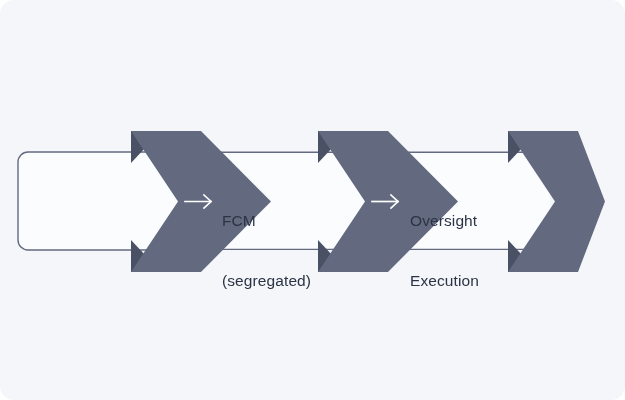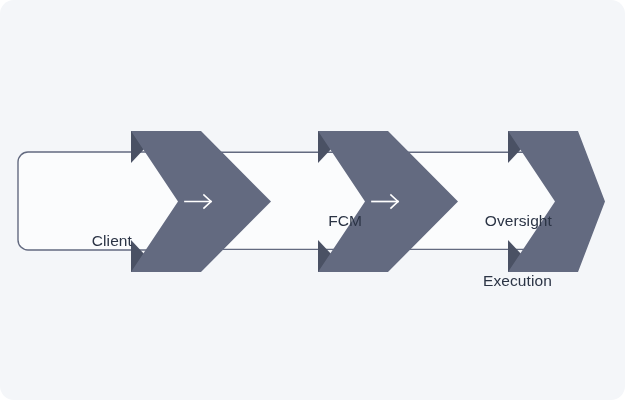--- a/index.html
+++ b/index.html
@@ -34,21 +34,21 @@
 
   #flow svg {
     display: block;
     width: 625px;
     height: 400px;
   }
 
   
   .stage-label {
     position: absolute;
-    text-align: right;
+    text-align: left;
     color: #2b3445;
     font-family: "Liberation Sans", sans-serif;
     font-size: 15.5px;
     line-height: 20px;
     letter-spacing: 0.1px;
     white-space: pre;
     pointer-events: none;
   }
   .stage-label .ln {
     display: block;
@@ -110,26 +110,24 @@
       </g>
 
       <g>
         <line x1="372" y1="201.5" x2="398" y2="201.5" stroke="#ffffff" stroke-width="1.7" stroke-linecap="square"></line>
         <polyline points="391,195 398,201.5 391,208" fill="none" stroke="#ffffff" stroke-width="1.7" stroke-linecap="square" stroke-linejoin="miter"></polyline>
       </g>
 
     </svg>
   </div>
 
-  <div class="stage-label" id="label-client">
-    <span class="ln">Client</span>
-  </div>
 
   <div class="stage-label" id="label-fcm">
     <span class="ln">FCM</span>
+    <span class="ln">(segregated)</span>
   </div>
 
   <div class="stage-label" id="label-exec">
     <span class="ln">Oversight</span>
     <span class="ln">Execution</span>
   </div>
 
 </div>
 
 </body></html>

